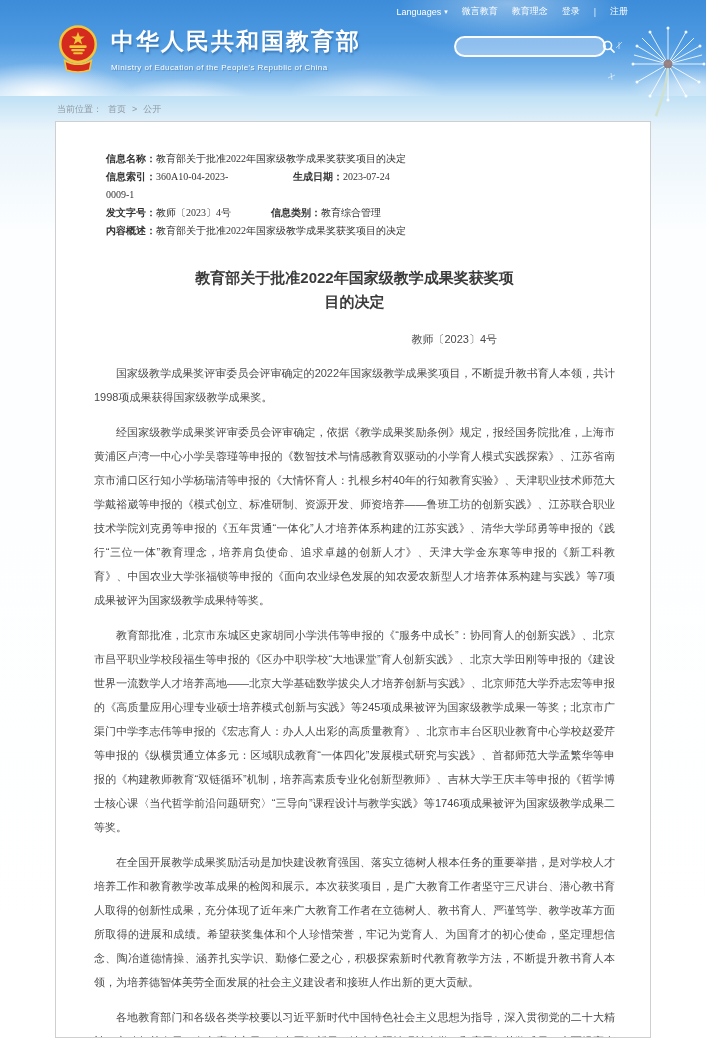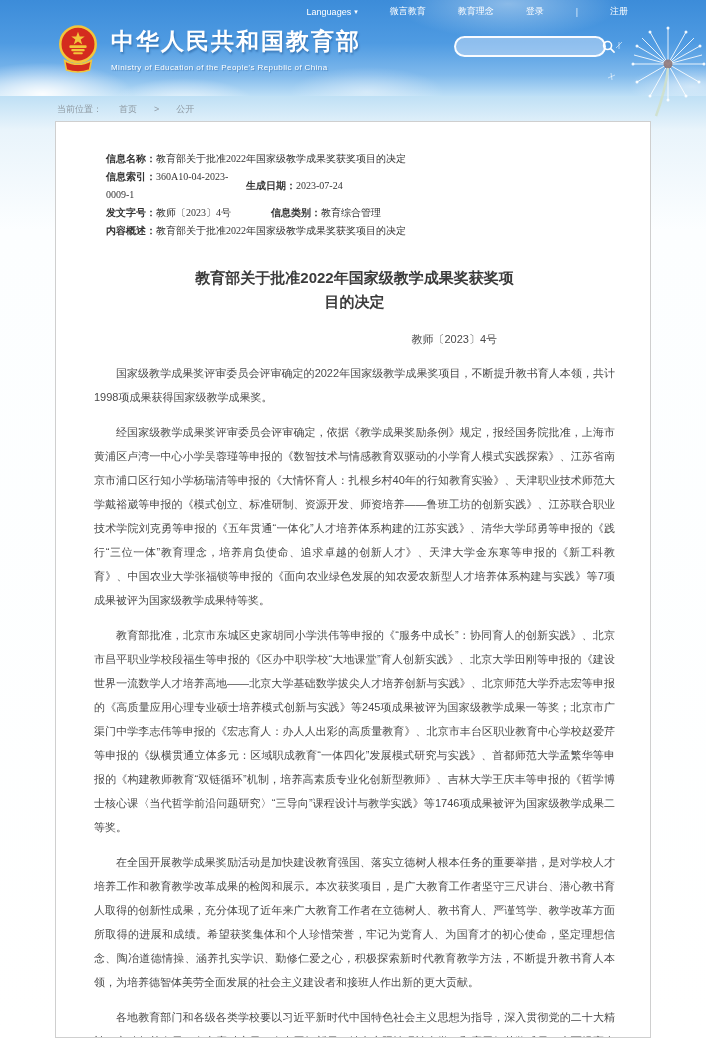--- a/index.html
+++ b/index.html
@@ -14,21 +14,21 @@
     background:
       radial-gradient(ellipse 130px 45px at 6% 98%, rgba(255,255,255,.95), rgba(255,255,255,0) 70%),
       radial-gradient(ellipse 100px 34px at 26% 106%, rgba(255,255,255,.65), rgba(255,255,255,0) 70%),
       radial-gradient(ellipse 160px 50px at 72% 4%, rgba(255,255,255,.40), rgba(255,255,255,0) 70%),
       radial-gradient(ellipse 110px 36px at 52% 96%, rgba(255,255,255,.45), rgba(255,255,255,0) 70%),
       radial-gradient(ellipse 90px 30px at 98% 90%, rgba(255,255,255,.50), rgba(255,255,255,0) 70%),
       linear-gradient(180deg,#3c8cd9 0%,#4f9be2 45%,#7fb9ec 78%,#bddff6 100%);
   }
   .top-links {
     position:absolute; top:5px; right:78px;
-    display:flex; align-items:center; gap:32px;
+    display:flex; align-items:center; gap:14px;
     color:#fff; font-size:9px;padding-left:28px;
   }
   .top-links a { color:#fff; text-decoration:none; cursor:pointer; display:inline-flex; align-items:center; gap:3px;}
   .top-sep { color:#dcecfb; }
   .chevron { font-size:7px; line-height:1; }
   .brand { position:absolute; left:55px; top:24px; display:flex; align-items:center; }
   .emblem { width:46px; height:50px; flex:0 0 auto; }
   .brand-text { margin-left:10px; color:#fff; }
   .brand-title {
     font-size:23px; font-weight:bold; letter-spacing:2px;
@@ -44,34 +44,34 @@
   }
   .search-input {
     flex:1; border:none; background:transparent; outline:none;
     font-size:10px; color:#24517f; padding:0 4px 0 10px; height:100%;
   }
   .search-btn { width:18px; height:18px; border:none; background:transparent; cursor:pointer; display:flex; align-items:center; justify-content:center; padding:0; margin-right:3px;}
   .dandelion { position:absolute; right:0; top:18px; }
   
   .breadcrumb {
     padding:6px 0 0 57px; font-size:9px; color:#8f9aa3;
-    display:flex; gap:17px; align-items:center; height:20px;
+    display:flex; gap:6px; align-items:center; height:20px;
   }
   .breadcrumb a { color:#8f9aa3; text-decoration:none; cursor:pointer; }
   
   .card {
     margin:5px 0 0 55px; width:596px; height:917px;
     background:#fff; border:1px solid #cfcfcf;
     padding:28px 35px 0 38px; overflow:hidden;
   }
   .meta { font-family:"Liberation Serif", serif; font-size:10px; color:#333; line-height:18px; margin-left:12px; }
   .meta b { font-weight:bold; }
-  .meta-row { display:flex;align-items:center; }
+  .meta-row { display:flex; }
   .meta-row .g1 { width:140px; flex:0 0 auto; }
-  .meta-row .g2 { width:235px; flex:0 0 auto; }
+  .meta-row .g2 { width:235px; flex:0 0 auto;margin-left:47px; }
   .meta-row3 .g1 { width:165px; flex:0 0 auto; }
   .doc-title {
     margin:26px auto 0 auto; max-width:330px; text-align:center;
     font-size:15px; font-weight:bold; color:#3b3b3b; line-height:24px;
   }
   .doc-number { margin-top:18px; text-align:right; padding-right:118px; font-size:11px; color:#4a4a4a; }
   .body-text { margin-top:14px; }
   .body-text p {
     font-size:11px; color:#4a4a4a; line-height:24px;
     text-align:justify; text-indent:2em; margin-bottom:11px;

